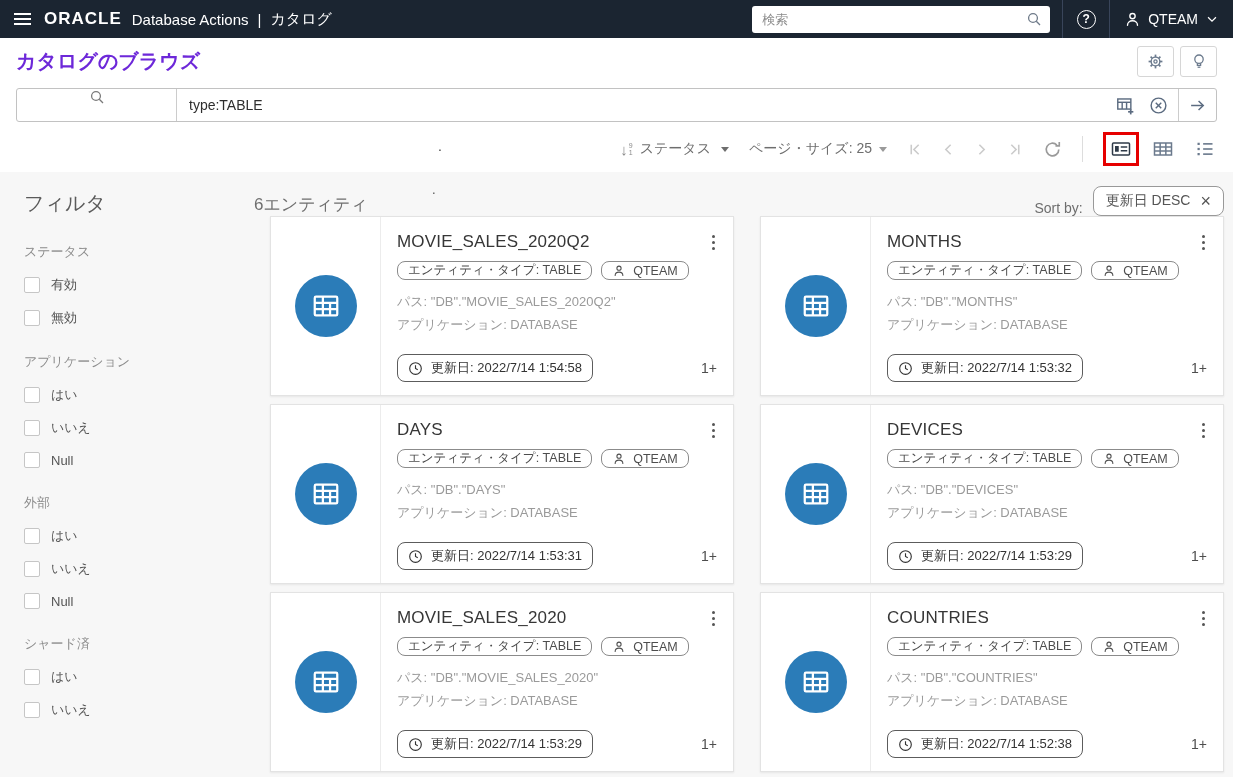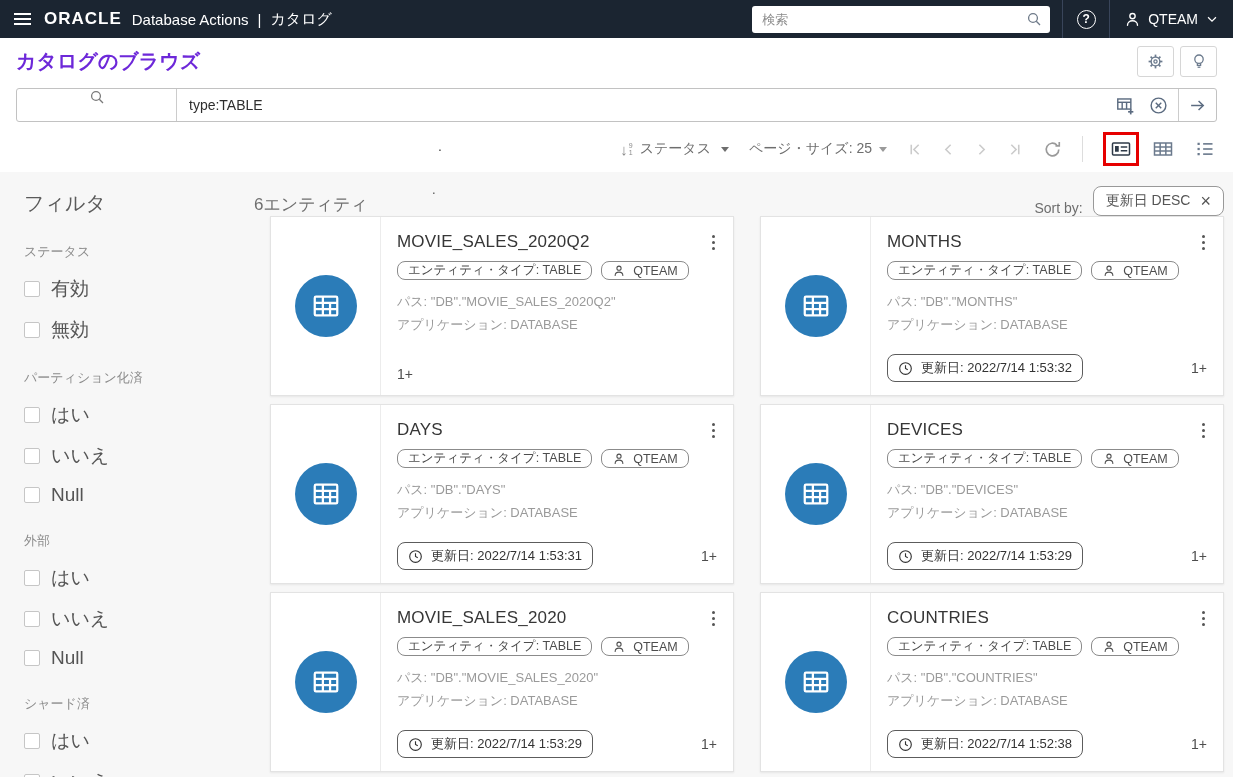--- a/index.html
+++ b/index.html
@@ -62,21 +62,21 @@
   .refresh-btn { cursor:pointer; display:flex; }
 
   
   .content { display:flex; height:609px; background:#f7f7f7; }
   .sidebar { width:246px; padding:12px 10px 0 24px; flex-shrink:0; }
   .f-title { font-size:20px; color:#5a5a5a; margin-top:6px; }
   .f-section { margin-top:26px; }
   .f-label { font-size:13px; color:#8c8c8c; }
   .f-opt { display:flex; align-items:center; gap:11px; margin-top:15px; cursor:pointer; }
   .cb { width:16px; height:16px; border:1px solid #c6c6c6; border-radius:2px; background:#fff; flex-shrink:0; }
-  .f-opt .lbl { font-size:19px; color:#555; }
+  .f-opt .lbl { font-size:13px; color:#555; }
 
   .main { flex:1; padding:0 9px 0 8px; }
   .results-row { height:44px; display:flex; align-items:flex-end; position:relative; }
   .count { font-size:17px; color:#6f6f6f; }
   .stray-dot-2 { position:absolute; left:178px; top:10px; color:#555; font-size:13px; }
   .sortby { margin-left:auto; font-size:14px; color:#6e6e6e; margin-right:10px; }
   .sort-chip { display:flex; align-items:center; gap:10px; border:1px solid #999; border-radius:8px;
     background:#fff; padding:5px 12px; font-size:14px; color:#555; cursor:pointer; }
   .sort-chip .x { font-size:18px; line-height:14px; color:#555; cursor:pointer; }
 
@@ -317,21 +317,21 @@
         <span class="cb"></span>
         <span class="lbl">有効</span>
       </div>
       <div class="f-opt">
         <span class="cb"></span>
         <span class="lbl">無効</span>
       </div>
     </div>
 
     <div class="f-section">
-      <div class="f-label">パーティション化済</div>
+      <div class="f-label">アプリケーション</div>
       <div class="f-opt">
         <span class="cb"></span>
         <span class="lbl">はい</span>
       </div>
       <div class="f-opt">
         <span class="cb"></span>
         <span class="lbl">いいえ</span>
       </div>
       <div class="f-opt">
         <span class="cb"></span>
@@ -408,20 +408,27 @@
                   <path d="M3.6 13.2c0-2.4 2-3.9 4.4-3.9s4.4 1.5 4.4 3.9" fill="none" stroke="#4d4d4d" stroke-width="1.2" stroke-linecap="round"></path>
                 </svg>
               <span>QTEAM</span>
             </span>
           </div>
           <div class="meta">
             <div>パス: "DB"."MOVIE_SALES_2020Q2"</div>
             <div>アプリケーション: DATABASE</div>
           </div>
           <div class="card-bottom">
+            <span class="date-chip">
+              <svg width="15" height="15" viewBox="0 0 16 16" fill="none" stroke="#333" stroke-width="1.2">
+                  <circle cx="8" cy="8" r="6.2"></circle>
+                  <polyline points="8,4.5 8,8 10.4,9.4"></polyline>
+                </svg>
+              <span>更新日: 2022/7/14 1:54:58</span>
+            </span>
             <span class="more">1+</span>
           </div>
         </div>
       </article>
 
       <article class="card">
         <div class="card-iconzone">
           <span class="blue-circle">
             <svg width="30" height="30" viewBox="0 0 24 24" fill="none" stroke="#fff" stroke-width="1.8">
               <rect x="3" y="4.5" width="18" height="15" rx="1"></rect>

